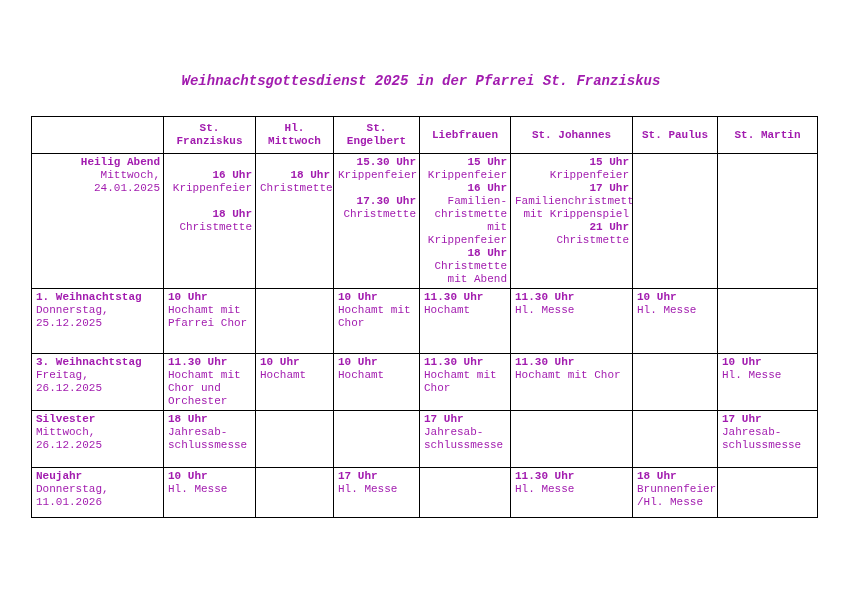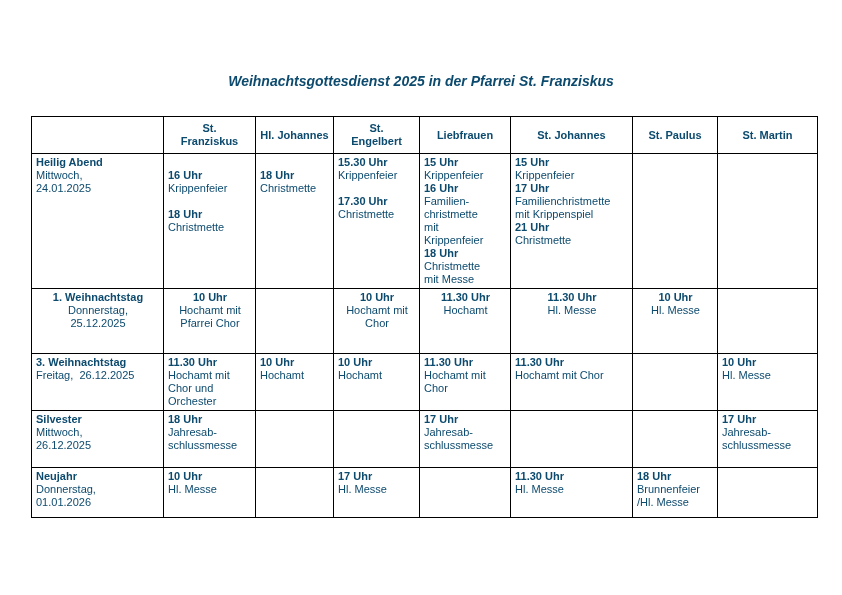--- a/index.html
+++ b/index.html
@@ -1,22 +1,22 @@
 <!DOCTYPE html>
 <html><head>
 <meta charset="utf-8">
 <style>
   html, body { margin: 0; padding: 0; background: #ffffff; }
   .page {
     position: relative;
     width: 842px;
     height: 595px;
     background: #ffffff;
-    font-family: Liberation Sans, sans-serif;
-    color: #0c4a6e;
+    font-family: Liberation Mono, monospace;
+    color: #a21caf;
     overflow: hidden;
   }
   .title {
     position: absolute;
     top: 73px;
     left: 0;
     width: 100%;
     text-align: center;
     font-size: 14px;
     font-weight: bold;
@@ -51,22 +51,22 @@
     white-space: pre-line;
     padding: 2px 2px;
     height: 37px;
     box-sizing: border-box;
   }
   .schedule td {
     vertical-align: top;
     padding: 2px 3px 0 4px;
     box-sizing: border-box;
   }
-  .schedule tr.r1 td { height: 135px; }
-  .schedule tr.r2 td { height: 65px; text-align: center; }
+  .schedule tr.r1 td { height: 135px; text-align: right; }
+  .schedule tr.r2 td { height: 65px; }
   .schedule tr.r3 td { height: 57px; }
   .schedule tr.r4 td { height: 57px; }
   .schedule tr.r5 td { height: 50px; }
   .ln { white-space: pre-wrap; }
   .ln.b { font-weight: bold; }
 </style>
 </head>
 <body>
 
 <div class="page">
@@ -80,21 +80,21 @@
       <col class="c4">
         <col class="c5">
         <col class="c6">
         <col class="c7">
     </colgroup>
     <thead>
       <tr>
           <th></th>
           <th>St.
 Franziskus</th>
-          <th>Hl. Johannes</th>
+          <th>Hl. Mittwoch</th>
           <th>St.
 Engelbert</th>
           <th>Liebfrauen</th>
           <th>St. Johannes</th>
           <th>St. Paulus</th>
           <th>St. Martin</th>
         </tr>
     </thead>
     <tbody>
         <tr class="r1">
@@ -126,21 +126,21 @@
           <td>
             <div class="ln b">15 Uhr</div>
             <div class="ln">Krippenfeier</div>
             <div class="ln b">16 Uhr</div>
             <div class="ln">Familien-</div>
             <div class="ln">christmette</div>
             <div class="ln">mit</div>
             <div class="ln">Krippenfeier</div>
             <div class="ln b">18 Uhr</div>
             <div class="ln">Christmette</div>
-            <div class="ln">mit Messe</div>
+            <div class="ln">mit Abend</div>
           </td>
           <td>
             <div class="ln b">15 Uhr</div>
             <div class="ln">Krippenfeier</div>
             <div class="ln b">17 Uhr</div>
             <div class="ln">Familienchristmette</div>
             <div class="ln">mit Krippenspiel</div>
             <div class="ln b">21 Uhr</div>
             <div class="ln">Christmette</div>
           </td>
@@ -235,21 +235,21 @@
           <td>
             <div class="ln b">17 Uhr</div>
             <div class="ln">Jahresab-</div>
             <div class="ln">schlussmesse</div>
           </td>
         </tr>
         <tr class="r5">
           <td>
             <div class="ln b">Neujahr</div>
             <div class="ln">Donnerstag,</div>
-            <div class="ln">01.01.2026</div>
+            <div class="ln">11.01.2026</div>
           </td>
           <td>
             <div class="ln b">10 Uhr</div>
             <div class="ln">Hl. Messe</div>
           </td>
           <td></td>
           <td>
             <div class="ln b">17 Uhr</div>
             <div class="ln">Hl. Messe</div>
           </td>

